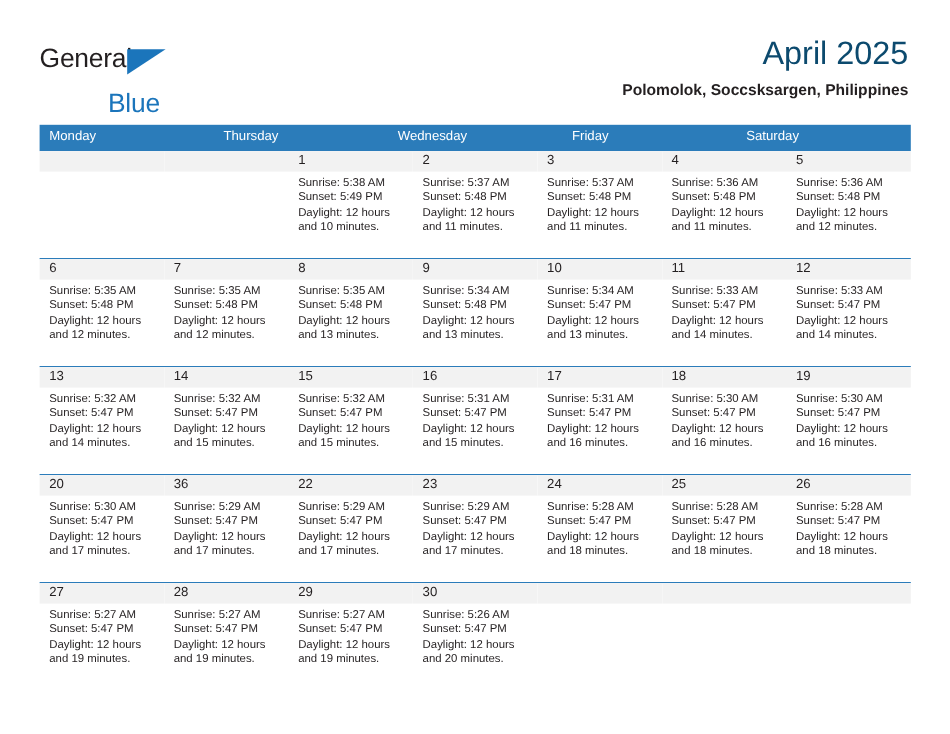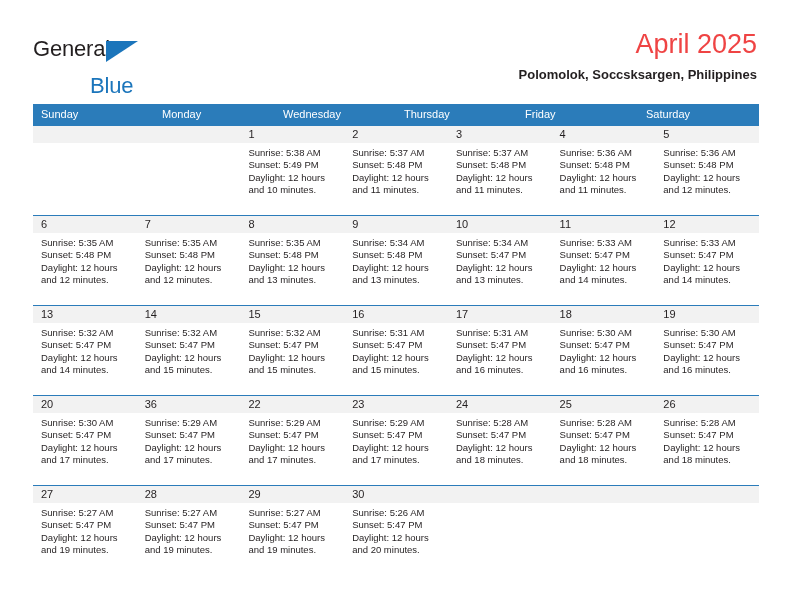--- a/index.html
+++ b/index.html
@@ -66,21 +66,21 @@
     margin-top: 15px;
   }
   .title-block {
     position: absolute;
     right: 35px;
     top: 28px;
     text-align: right;
   }
   .cal-title {
     font-size: 27px;
-    color: #ef4444;
+    color: #0c4a6e;
     line-height: 32px;
     white-space: nowrap;
   }
   .cal-subtitle {
     margin-top: 7px;
     font-size: 13px;
     font-weight: bold;
     color: #231f20;
     line-height: 16px;
     white-space: nowrap;
@@ -161,24 +161,23 @@
     <div class="title-block">
       <div class="cal-title">April 2025</div>
       <div class="cal-subtitle">Polomolok, Soccsksargen, Philippines</div>
     </div>
 
   </div>
 
   <div class="calendar">
 
     <div class="weekdays">
-      <div class="weekday">Sunday</div>
       <div class="weekday">Monday</div>
+      <div class="weekday">Thursday</div>
       <div class="weekday">Wednesday</div>
-      <div class="weekday">Thursday</div>
       <div class="weekday">Friday</div>
       <div class="weekday">Saturday</div>
     </div>
 
     <div class="week">
       <div class="day-cell empty">
         <div class="day-num-band"></div>
         <div class="day-body">
           <div></div>
           <div></div>

